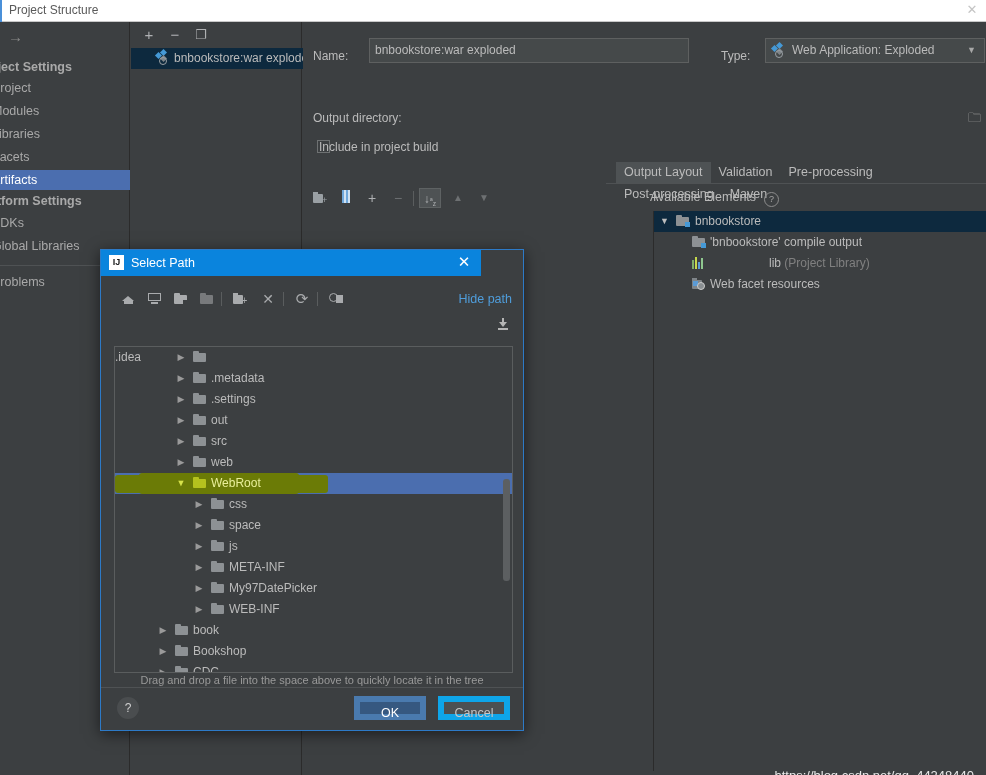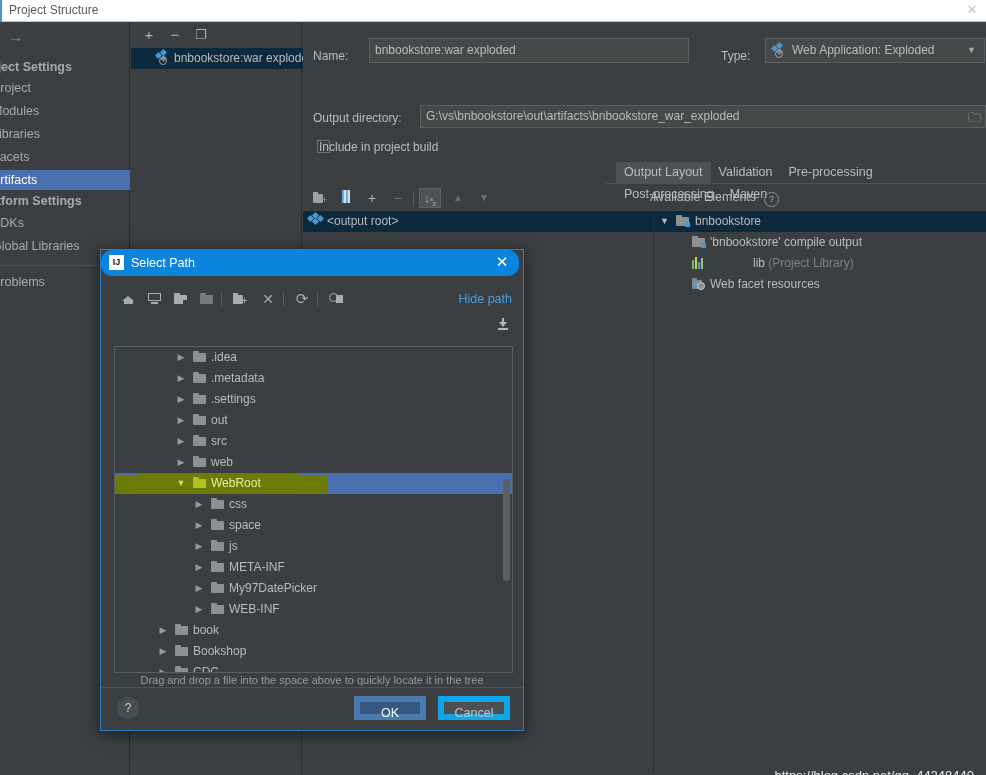--- a/index.html
+++ b/index.html
@@ -173,23 +173,22 @@
 
   
   .dlg {
     position: absolute; left: 100px; top: 227px; width: 424px; height: 482px;
     background: #3c3f41;
     border: 1px solid #2d7ac7;
     box-sizing: border-box;
     box-shadow: 0 3px 14px rgba(0,0,0,0.55);
   }
   .dlg-title {
-    position: absolute; left: 0; top: 0; width: 418px; height: 26px;
+    position: absolute; left: 0; top: 0; width: 380px; height: 26px;
     background: #0a84dd;
-    border-radius: 11px;
   }
   .dlg-logo {
     position: absolute; left: 8px; top: 5px; width: 15px; height: 15px;
     background: #ffffff; color: #16181a;
     font-size: 9px; font-weight: bold; text-align: center; line-height: 15px;
     font-family: "Liberation Sans", sans-serif;
   }
   .dlg-title-text {
     position: absolute; left: 30px; top: 5px; color: #ffffff;
     font-size: 12.5px; line-height: 16px;
@@ -352,21 +351,20 @@
           <span class="d" style="left:0px;top:1px;"></span>
           <span class="d" style="left:5px;top:-2px;"></span>
           <span class="d" style="left:5px;top:4px;background:#7f8589;"></span>
           <span style="position:absolute;left:3px;top:5px;width:8px;height:8px;border:1.5px solid #9aa0a4;border-radius:50%;box-sizing:border-box;"></span>
         </span>
         <span>Web Application: Exploded</span>
         <span class="cb-arrow" style="line-height:23px;">▼</span>
       </div>
 
       <div class="lbl" style="left:10px; top:89px;">Output directory:</div>
-      <div class="field" style="left:117px; top:83px; width:566px; height:23px; line-height:21px;">G:\vs\bnbookstore\out\artifacts\bnbookstore_war_exploded</div>
       <div class="browse-btn" style="left:665px; top:86px;">🗀</div>
 
       <div class="chk-box" style="left:14px; top:118px;"></div>
       <div class="lbl" style="left:16px; top:118px;">Include in project build</div>
 
       <div class="tabs">
         <div class="tab active">Output Layout</div>
         <div class="tab">Validation</div>
         <div class="tab">Pre-processing</div>
         <div class="tab">Post-processing</div>
@@ -388,29 +386,20 @@
       <div class="lay-tb-btn" style="left:84px;color:#6d7072;">−</div>
       <div class="tb-sep" style="left:110px;"></div>
       <div class="lay-tb-btn" style="left:116px;background:#4e5254;border:1px solid #5e6263;box-sizing:border-box;font-size:12px;">↓<span style="font-size:8px;">ᵃ<sub>z</sub></span></div>
       <div class="lay-tb-btn" style="left:144px;font-size:10px;color:#6d7072;">▲</div>
       <div class="lay-tb-btn" style="left:170px;font-size:10px;color:#6d7072;">▼</div>
 
       <div class="avail-lbl" style="left:347px;">Available Elements</div>
       <div class="help-circle" style="left:461px; top:170px;">?</div>
     </div>
 
-    <div class="outroot-row">
-      <span class="artifact-ic" style="left:5px;">
-        <span class="d" style="left:0px;top:1px;"></span>
-        <span class="d" style="left:5px;top:-2px;"></span>
-        <span class="d" style="left:5px;top:4px;"></span>
-        <span class="d" style="left:10px;top:1px;"></span>
-      </span>
-      <span style="margin-left:24px;">&lt;output root&gt;</span>
-    </div>
 
     <div class="pane-split"></div>
 
     <div class="avail-header-row" style="top:189px;">
       <span class="tr-arrow" style="position:absolute;left:6px;top:0;color:#bdbdbd;font-size:9px;line-height:21px;">▼</span>
       <span class="folder-ic folder-mod" style="left:22px;">
         <span class="f-tab"></span>
           <span class="f-body"></span>
           <span class="f-badge"></span>
       </span>
@@ -426,21 +415,21 @@
       <span style="margin-left:56px;">'bnbookstore' compile output</span>
     </div>
 
     <div class="avail-row" style="top:231px;">
       <span class="lib-ic" style="left:38px;">
         <i style="left:0px;height:9px;background:#7fb069;"></i>
         <i style="left:3px;height:12px;background:#c5d94c;"></i>
         <i style="left:6px;height:7px;background:#5b9bd5;"></i>
         <i style="left:9px;height:11px;background:#8fc78f;"></i>
       </span>
-      <span style="margin-left:60px;padding-left:39px;">lib</span><span class="dim"> (Project Library)</span>
+      <span style="margin-left:76px;padding-left:39px;">lib</span><span class="dim"> (Project Library)</span>
     </div>
 
     <div class="avail-row" style="top:252px;">
       <span class="web-ic" style="left:38px;">
         <span style="position:absolute;left:0;top:2px;width:10px;height:9px;background:#7f8589;border-radius:1px;"></span>
         <span style="position:absolute;left:0;top:0;width:5px;height:3px;background:#7f8589;"></span>
         <span style="position:absolute;left:1px;top:3px;width:5px;height:5px;background:#5b9bd5;"></span>
         <span style="position:absolute;left:5px;top:4px;width:8px;height:8px;border:1.5px solid #cccccc;border-radius:50%;box-sizing:border-box;background:#8a8f92;"></span>
       </span>
       <span style="margin-left:56px;">Web facet resources</span>
@@ -506,21 +495,21 @@
       </div>
 
       <div class="tree-box">
 
         <div class="tr" style="top:0px;">
           <span class="arrow" style="left:60px;line-height:21px;">▶</span>
           <span class="folder-ic" style="left:78px;">
               <span class="f-tab"></span>
               <span class="f-body"></span>
             </span>
-          <span style="margin-left:96px;">.idea</span>
+          <span style="">.idea</span>
         </div>
         <div class="tr" style="top:21px;">
           <span class="arrow" style="left:60px;line-height:21px;">▶</span>
           <span class="folder-ic" style="left:78px;">
               <span class="f-tab"></span>
               <span class="f-body"></span>
             </span>
           <span style="margin-left:96px;">.metadata</span>
         </div>
         <div class="tr" style="top:42px;">

